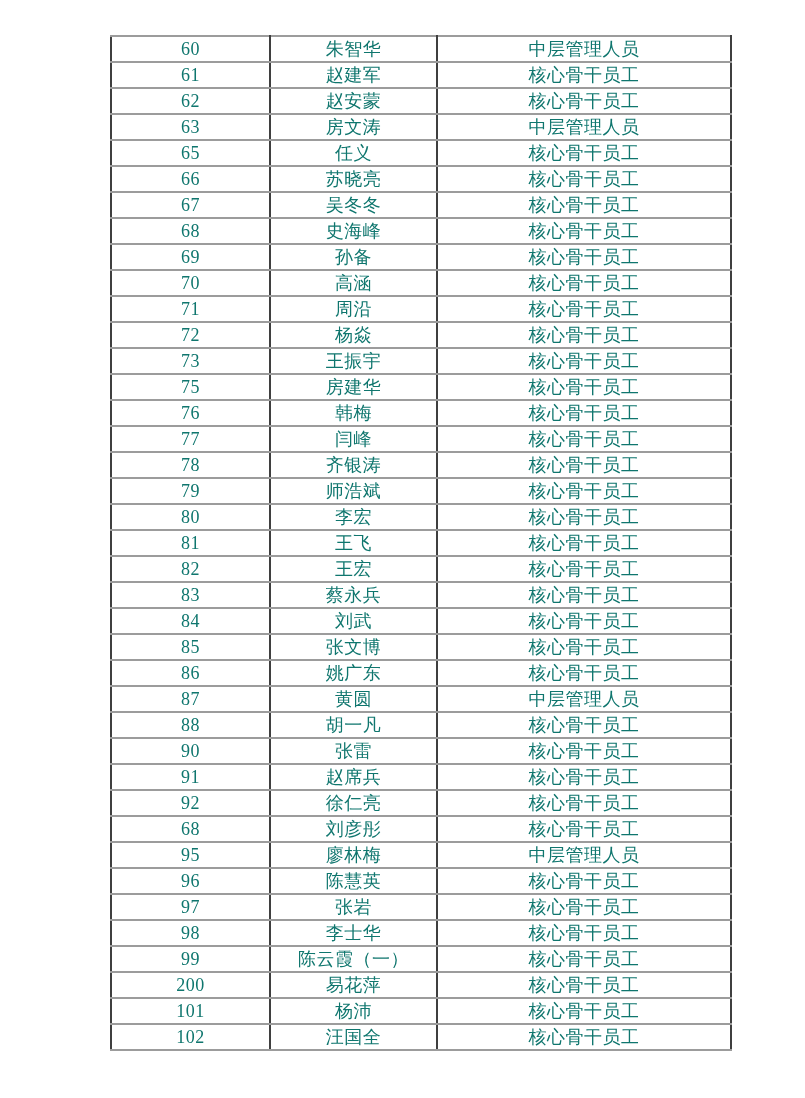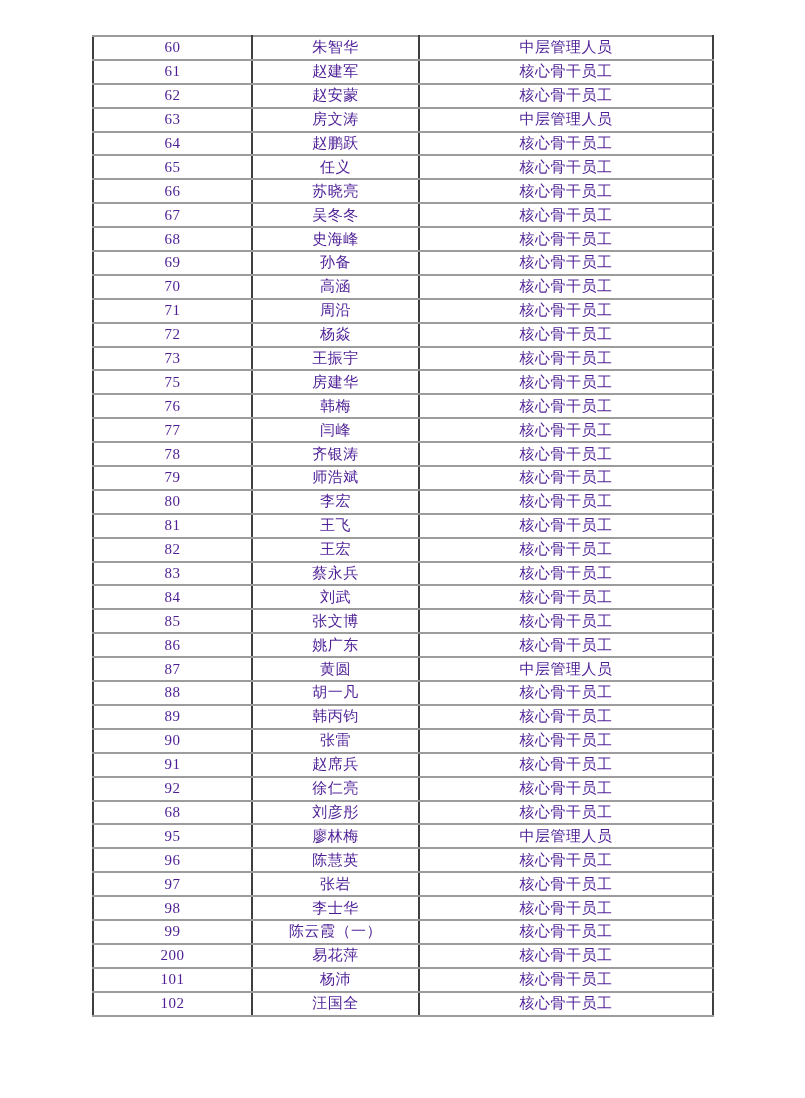--- a/index.html
+++ b/index.html
@@ -9,28 +9,28 @@
   }
   .page {
     position: relative;
     width: 805px;
     height: 1098px;
     background: #ffffff;
     overflow: hidden;
   }
   table.roster {
     position: absolute;
-    left: 92px;
+    left: 110px;
     top: 35px;
     width: 620px;
     border-collapse: collapse;
     table-layout: fixed;
     font-family: "Liberation Serif", "DejaVu Serif", serif;
-    font-size: 15px;
-    color: #4c1d95;
+    font-size: 18px;
+    color: #0f766e;
   }
   table.roster col.c-no   { width: 159px; }
   table.roster col.c-name { width: 167px; }
   table.roster col.c-cat  { width: 294px; }
   table.roster td {
     height: 21.9px;
     padding: 0;
     text-align: center;
     vertical-align: middle;
     border-left: 2px solid #3f3f3f;
@@ -76,25 +76,20 @@
     <td>赵安蒙</td>
     <td>核心骨干员工</td>
   </tr>
 
   <tr>
     <td>63</td>
     <td>房文涛</td>
     <td>中层管理人员</td>
   </tr>
 
-  <tr>
-    <td>64</td>
-    <td>赵鹏跃</td>
-    <td>核心骨干员工</td>
-  </tr>
 
   <tr>
     <td>65</td>
     <td>任义</td>
     <td>核心骨干员工</td>
   </tr>
 
   <tr>
     <td>66</td>
     <td>苏晓亮</td>
@@ -221,25 +216,20 @@
     <td>黄圆</td>
     <td>中层管理人员</td>
   </tr>
 
   <tr>
     <td>88</td>
     <td>胡一凡</td>
     <td>核心骨干员工</td>
   </tr>
 
-  <tr>
-    <td>89</td>
-    <td>韩丙钧</td>
-    <td>核心骨干员工</td>
-  </tr>
 
   <tr>
     <td>90</td>
     <td>张雷</td>
     <td>核心骨干员工</td>
   </tr>
 
   <tr>
     <td>91</td>
     <td>赵席兵</td>

